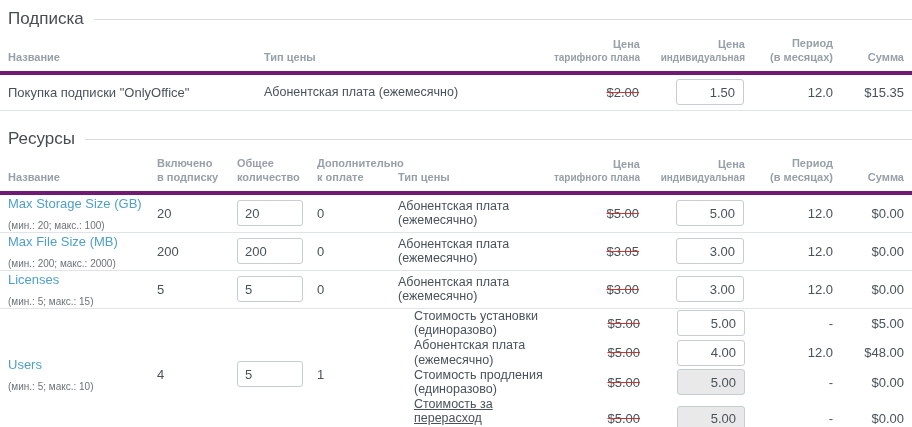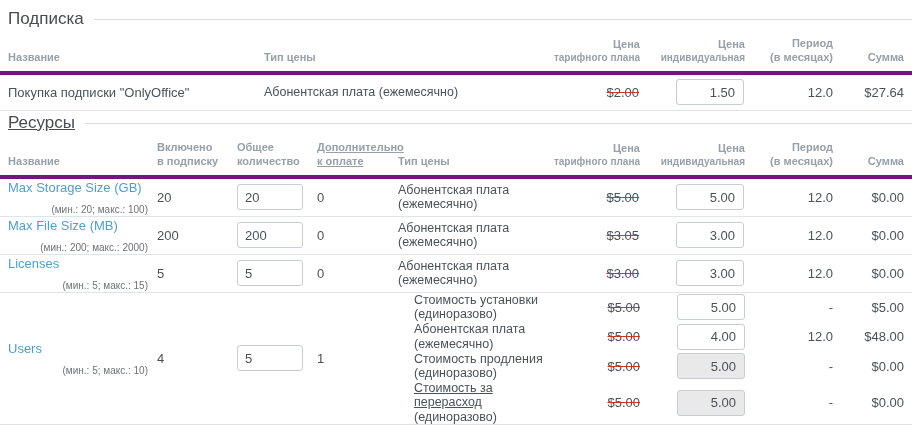--- a/index.html
+++ b/index.html
@@ -29,29 +29,29 @@
 
   
   .sub-c-name { width:256px; } .sub-c-type { width:296px; }
   
   .c-plan  { width:88px;  text-align:right; }
   .c-ind   { width:105px; text-align:right; }
   .c-per   { width:90px;  text-align:right; padding-right:2px; }
   .c-sum   { width:77px;  text-align:right; padding-right:8px; }
   
   .res-c-name { width:149px; } .res-c-incl { width:80px; }
-  .res-c-qty  { width:80px; }  .res-c-extra{ width:81px;text-decoration:underline; }
+  .res-c-qty  { width:80px; }  .res-c-extra{ width:81px; }
   .res-c-type { width:162px; }
 
   td.pad { padding-left:8px; }
   tr.sub-row td { height:38px; }
   tr.res-row td { height:33px; }
 
   a.res-link { color:#4f9fc8; text-decoration:none; font-size:13px; }
-  .limits { color:#6d7378; font-size:10px; margin-top:9px;text-align:right; }
+  .limits { color:#6d7378; font-size:10px; margin-top:9px; }
   .type-txt { font-size:12.5px; line-height:1.15; }
   .strike {
     text-decoration:line-through;
     text-decoration-color:#c9342c;
     color:#49525a;
   }
   input.qty, input.price {
     height:26px; border:1px solid #c6ced4; border-radius:3px;
     font-family:"Liberation Sans", sans-serif; font-size:13px; color:#49525a;
     background:#fff;
@@ -112,26 +112,26 @@
       <th class="c-sum r" style="padding-right:8px;">Сумма</th>
     </tr>
   </thead>
   <tbody>
     <tr class="sub-row">
       <td class="pad">Покупка подписки "OnlyOffice"</td>
       <td class="pad type-txt">Абонентская плата (ежемесячно)</td>
       <td class="c-plan"><span class="strike">$2.00</span></td>
       <td class="c-ind"><input class="price" value="1.50" style=""></td>
       <td class="c-per">12.0</td>
-      <td class="c-sum">$27.64</td>
+      <td class="c-sum">$15.35</td>
     </tr>
   </tbody>
 </table>
 
-<div class="section-title" style="margin-top:2px;text-decoration:underline;">
+<div class="section-title" style="margin-top:18px;">
   <span>Ресурсы</span>
 </div>
 
 <table>
   <thead>
     <tr>
       <th class="res-c-name">Название</th>
       <th class="res-c-incl">
         <span>Включено</span>
         <span class="th-sub" style="font-size:11px;">в подписку</span>

